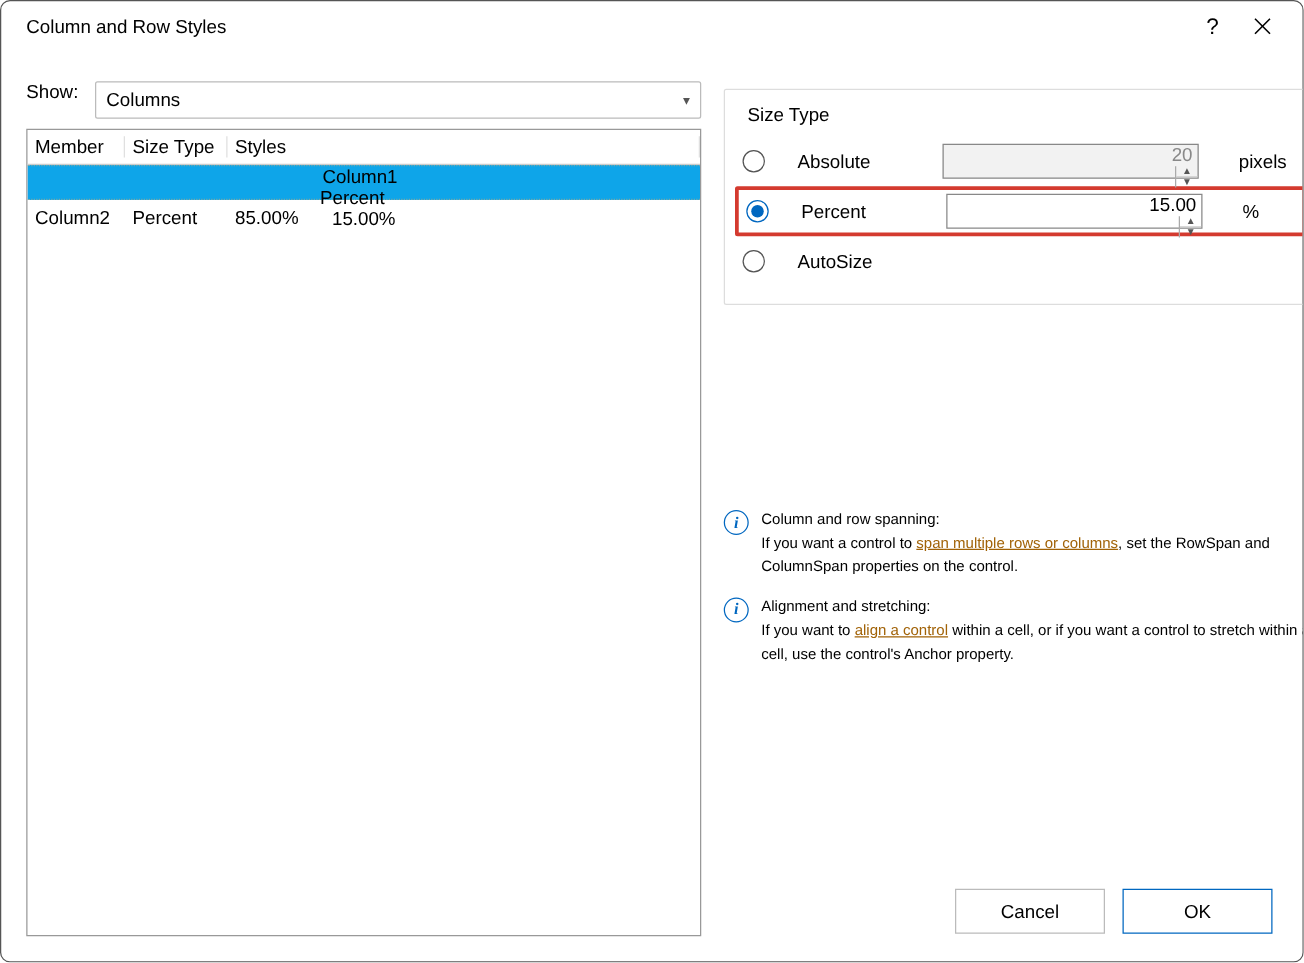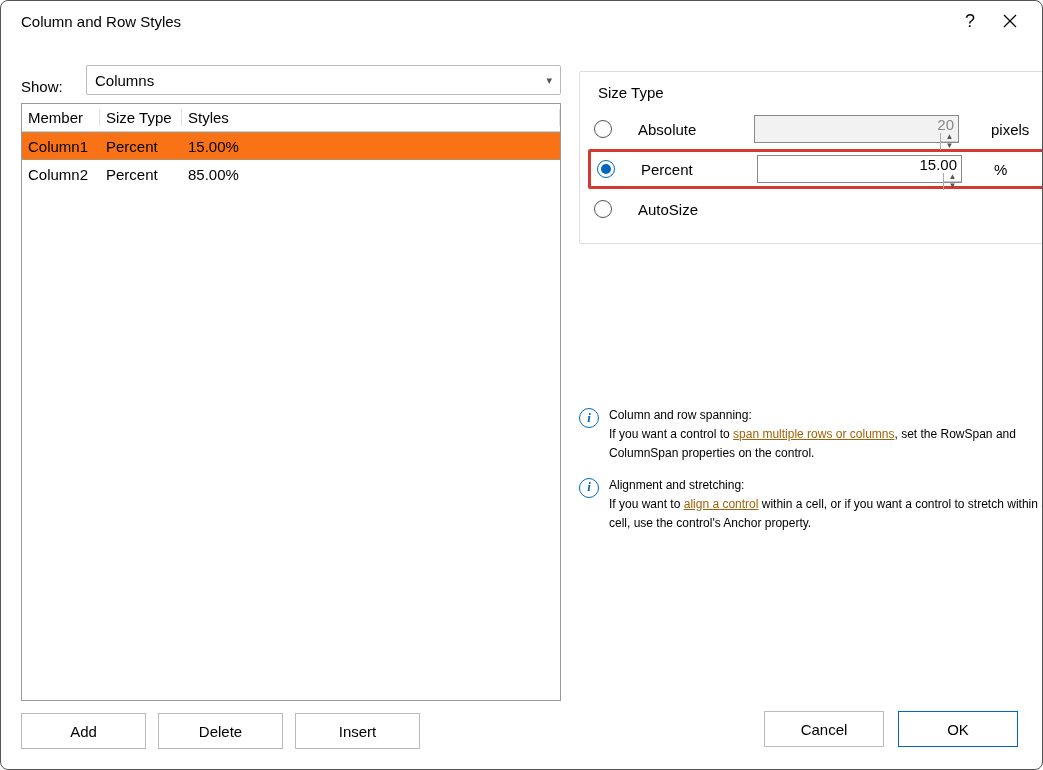--- a/index.html
+++ b/index.html
@@ -42,21 +42,21 @@
 
     .content {
       display: flex;
       padding: 10px 20px 20px 20px;
       gap: 18px;
       height: calc(100% - 40px);
     }
     .left-col { flex: 0 0 540px; display:flex; flex-direction:column;}
     .right-col { flex: 1; display:flex; flex-direction:column; }
 
-    .show-row { display:flex; align-items:flex-end; gap:10px; margin-bottom:8px; margin-top:14px;}
+    .show-row { display:flex; align-items:flex-start; margin-bottom:8px; margin-top:14px;}
     .show-label { width:55px; }
     .show-select {
       flex:1;
       border:1px solid #bbb;
       height:30px;
       display:flex;
       align-items:center;
       padding:12px 8px;
       justify-content:space-between;
       border-radius:2px;
@@ -82,23 +82,24 @@
     }
     .col-member { width:78px; }
     .col-sizetype { width:82px; }
     .col-value { flex:1; }
     .grid-row {
       display:flex;
       height:28px;
       align-items:center;
     }
     .grid-row.selected {
-      background:#f97316;
+      background:#0ea5e9;
       border-top:1px dotted #7aa;
       border-bottom:1px dotted #7aa;
+      flex-direction:column;
     }
     .grid-row div { padding:0 6px; }
 
     .btn-row { display:flex; gap:12px; margin-top:12px;}
     .btn {
       flex:0 0 125px;
       height:36px;
       border:1px solid #bbb;
       background:#fff;
       display:flex;
@@ -220,25 +221,20 @@
           <div class="col-sizetype">Percent</div>
           <div class="col-value">15.00%</div>
         </div>
         <div class="grid-row">
           <div class="col-member">Column2</div>
           <div class="col-sizetype">Percent</div>
           <div class="col-value">85.00%</div>
         </div>
       </div>
 
-      <div class="btn-row">
-        <div class="btn">Add</div>
-        <div class="btn">Delete</div>
-        <div class="btn">Insert</div>
-      </div>
     </div>
 
     <div class="right-col right-pad">
       <div class="fieldset">
         <div class="fieldset-title">Size Type</div>
 
         <div class="radio-row">
           <div class="radio"></div>
           <span class="radio-label">Absolute</span>
           <div class="num-input disabled">

